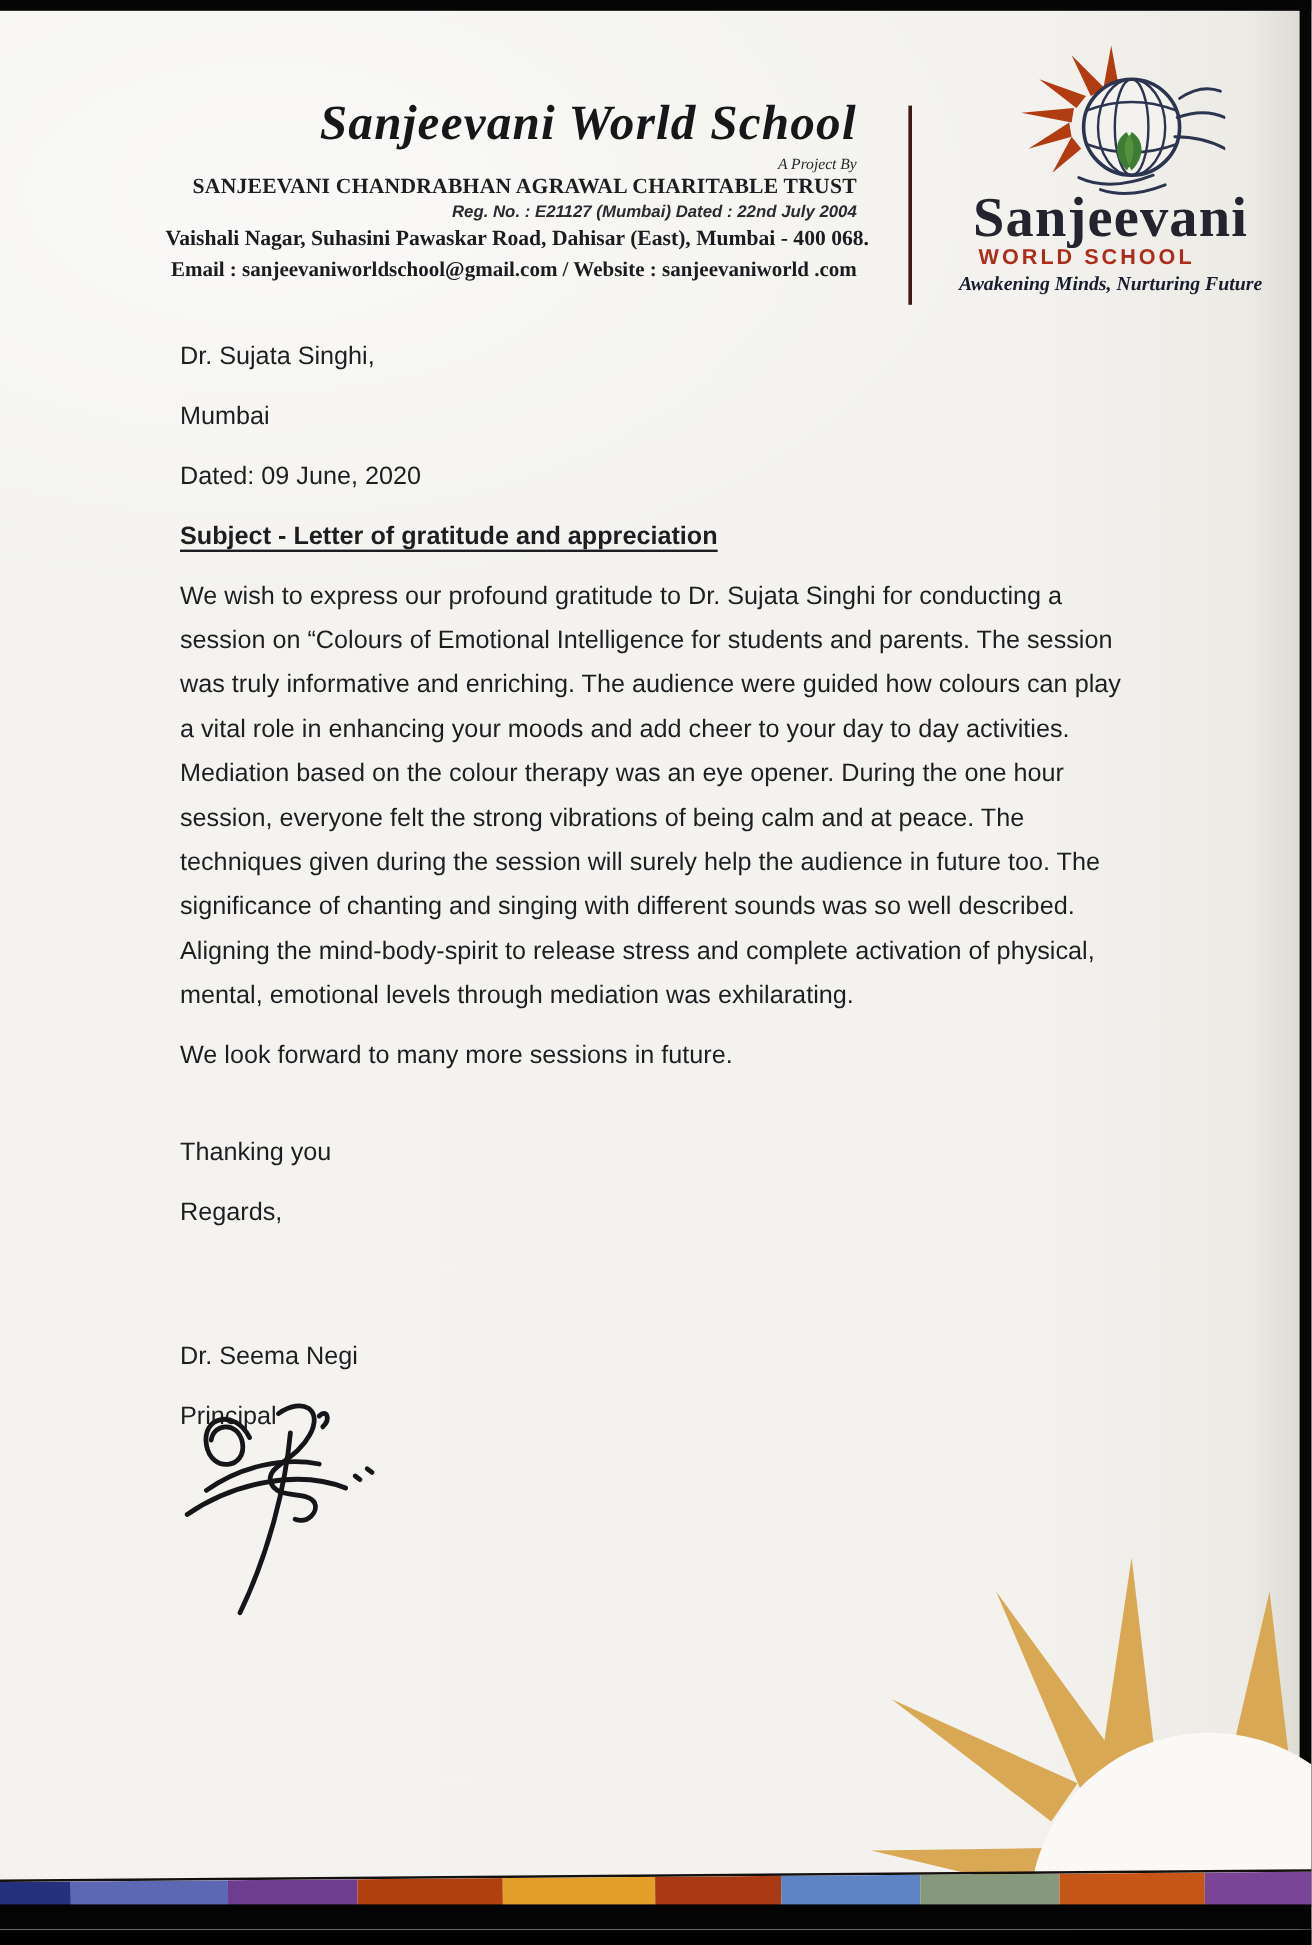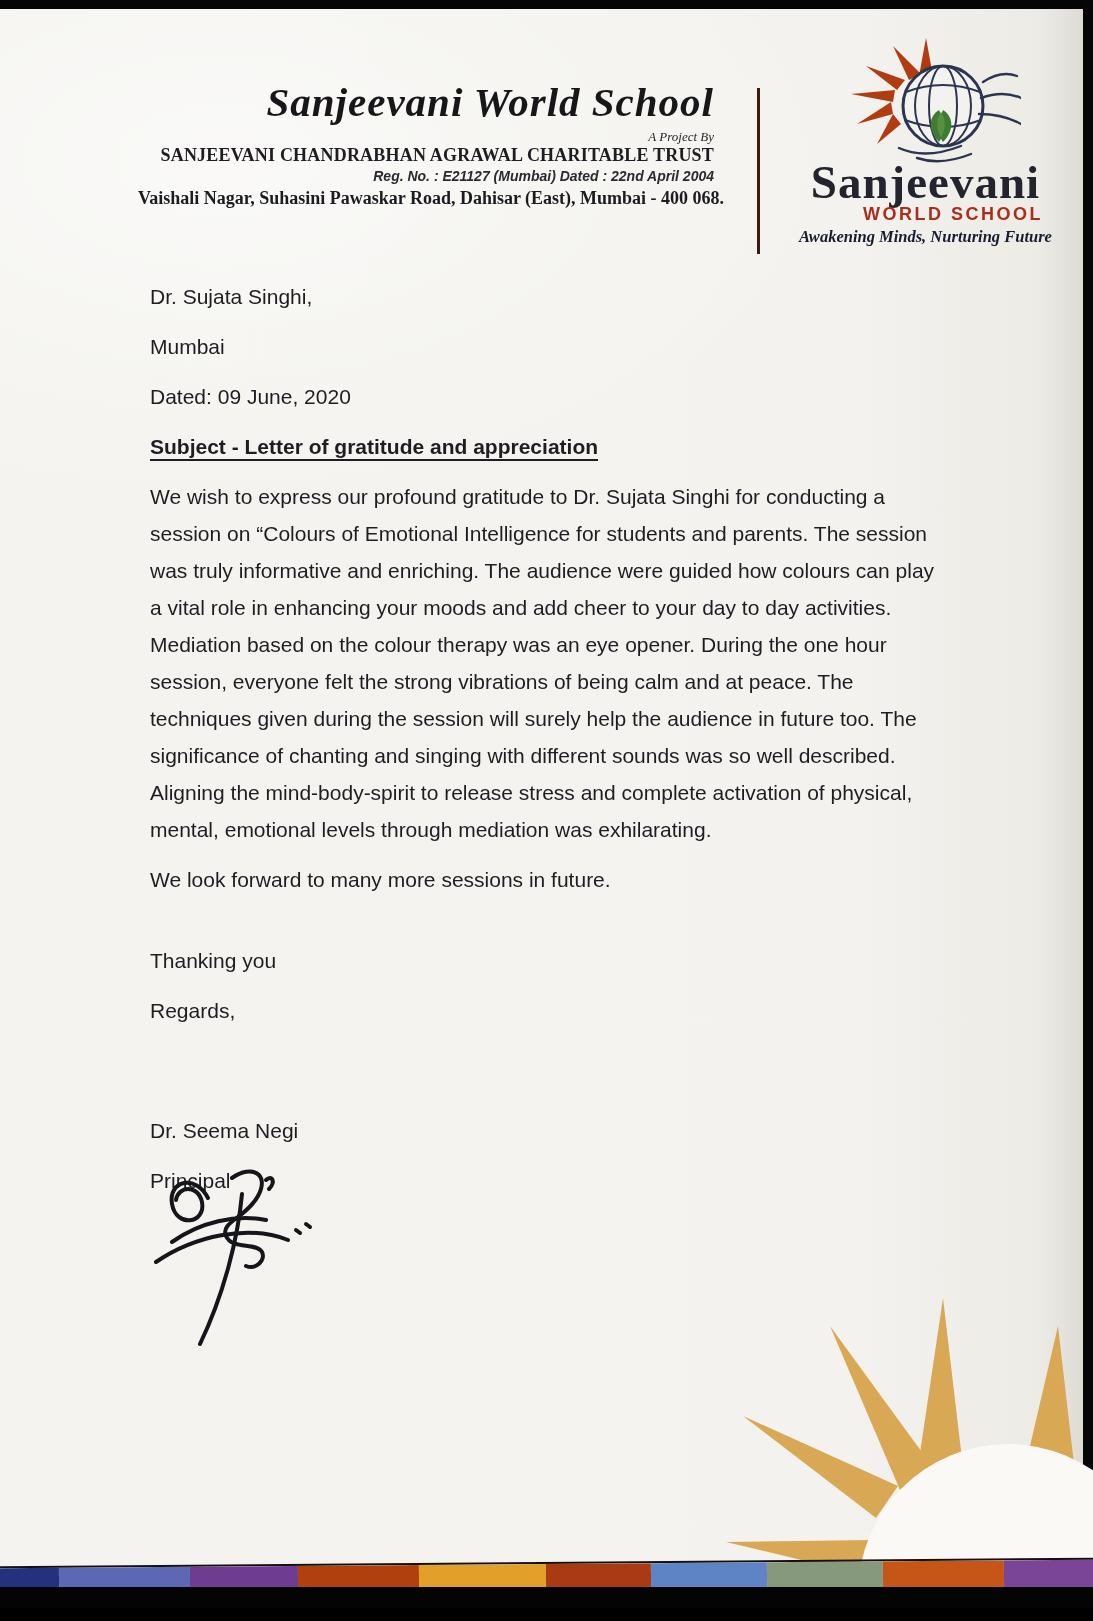--- a/index.html
+++ b/index.html
@@ -52,21 +52,21 @@
   .header-divider { position:absolute; left:757px; top:88px; width:3px; height:166px; background:#3d1a12; }
 
   .logo-block { position:absolute; left:768px; top:34px; width:315px; text-align:center; }
   .logo-art { display:block; margin:0 auto -14px auto; }
   .logo-name {
     font-family:"Liberation Serif", serif; font-weight:600;
     font-size:47px; color:#23242e; letter-spacing:1px; line-height:48px;
   }
   .logo-sub {
     font-weight:700; font-size:18px; letter-spacing:2.5px; line-height:20px;
-    text-align:right; padding-right:40px; margin-top:-2px;
+    padding-right:40px; margin-top:-2px;
   }
   .logo-tag {
     font-family:"Liberation Serif", serif; font-style:italic; font-weight:700;
     font-size:16.5px; color:#181c2e; line-height:22px; margin-top:2px; white-space:nowrap;
   }
 
   
   .letter { position:absolute; left:150px; top:278px; width:795px; color:#1e1e22; }
   .line { font-size:21px; line-height:37px; margin-bottom:13px; }
   .subject { font-weight:700; text-decoration:underline; text-underline-offset:5px; }
@@ -94,22 +94,23 @@
 <div class="page">
 
   <div class="edge-top"></div>
   <div class="edge-right"></div>
 
   <div class="header">
     <div class="header-left">
       <div class="school-title">Sanjeevani World School</div>
       <div class="project-by">A Project By</div>
       <div class="trust-name">SANJEEVANI CHANDRABHAN AGRAWAL CHARITABLE TRUST</div>
-      <div class="reg-line">Reg. No. : E21127 (Mumbai) Dated : 22nd April 2004</div>
+      <div class="reg-line">Reg. No. : E21127 (Mumbai) Dated : 22nd July 2004</div>
       <div class="addr-line">Vaishali Nagar, Suhasini Pawaskar Road, Dahisar (East), Mumbai - 400 068.</div>
+      <div class="email-line">Email : sanjeevaniworldschool@gmail.com / Website : sanjeevaniworld .com</div>
     </div>
 
     <div class="header-divider"></div>
 
     <div class="logo-block">
       <svg class="logo-art" width="190" height="138" viewBox="0 0 190 138">
 
         <g fill="#b13c12">
           <polygon points="95,4 88,42 102,42"></polygon>
           <polygon points="62,12 78,46 90,40"></polygon>

